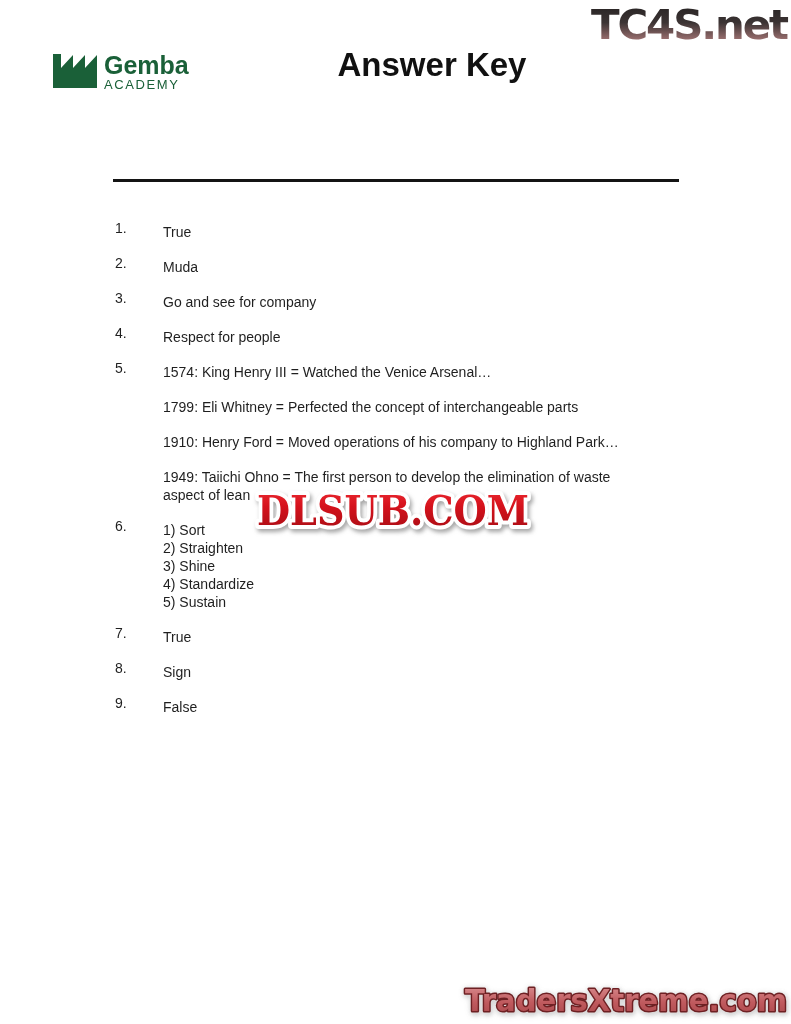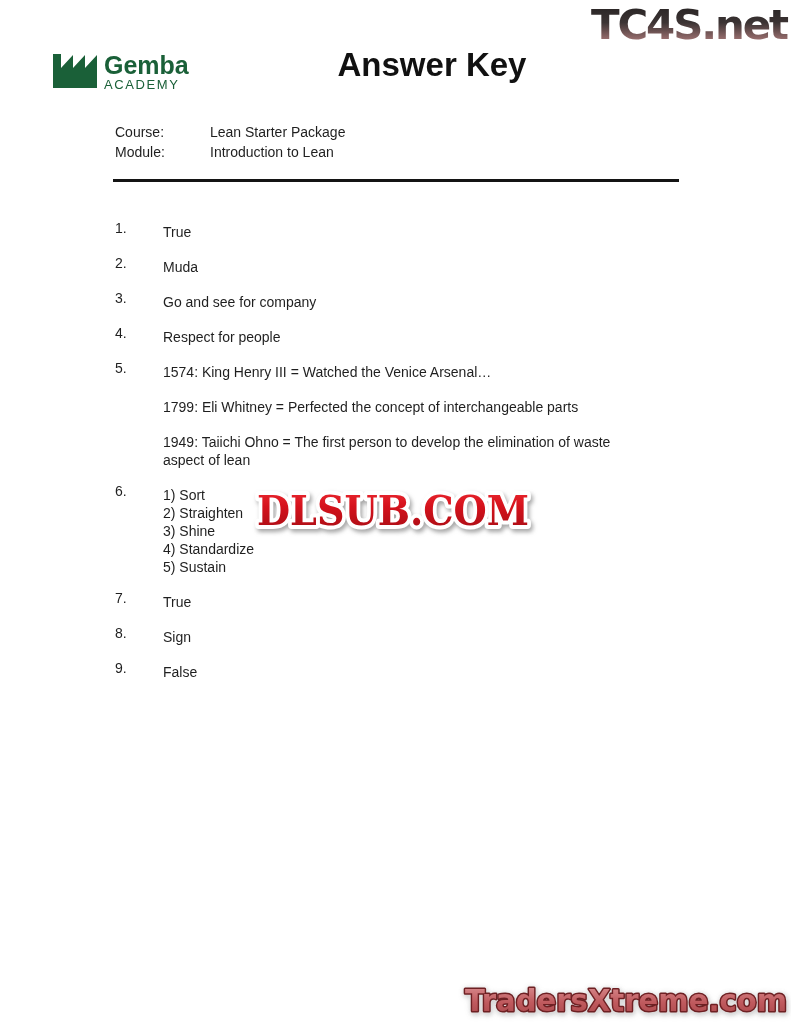--- a/index.html
+++ b/index.html
@@ -72,30 +72,20 @@
           <stop offset="78%" stop-color="#8f6868"></stop>
           <stop offset="100%" stop-color="#c39797"></stop>
         </linearGradient>
       </defs>
       <text x="101" y="38" text-anchor="middle" font-family="DejaVu Sans, sans-serif" font-weight="bold" font-size="40" letter-spacing="-2" textLength="196" lengthAdjust="spacingAndGlyphs" fill="url(#gTc4s)">TC4S.net</text>
     </svg>
   </div>
 
   <h1 class="doc-title">Answer Key</h1>
 
-  <div class="meta">
-    <div class="meta-row">
-      <span class="meta-label">Course:</span>
-      <span class="meta-value">Lean Starter Package</span>
-    </div>
-    <div class="meta-row">
-      <span class="meta-label">Module:</span>
-      <span class="meta-value">Introduction to Lean</span>
-    </div>
-  </div>
 
   <div class="rule"></div>
 
   <div class="answers">
       <div class="answer-row">
         <div class="answer-num">1.</div>
         <div class="answer-text">
           <p>True</p>
         </div>
       </div>
@@ -115,20 +105,21 @@
         <div class="answer-num">4.</div>
         <div class="answer-text">
           <p>Respect for people</p>
         </div>
       </div>
       <div class="answer-row">
         <div class="answer-num">5.</div>
         <div class="answer-text">
           <p>1574: King Henry III = Watched the Venice Arsenal…</p>
           <p>1799: Eli Whitney = Perfected the concept of interchangeable parts</p>
+          <p>1910: Henry Ford = Moved operations of his company to Highland Park…</p>
           <p>1949: Taiichi Ohno = The first person to develop the elimination of waste
 aspect of lean</p>
         </div>
       </div>
       <div class="answer-row">
         <div class="answer-num">6.</div>
         <div class="answer-text">
           <p>1) Sort
 2) Straighten
 3) Shine

